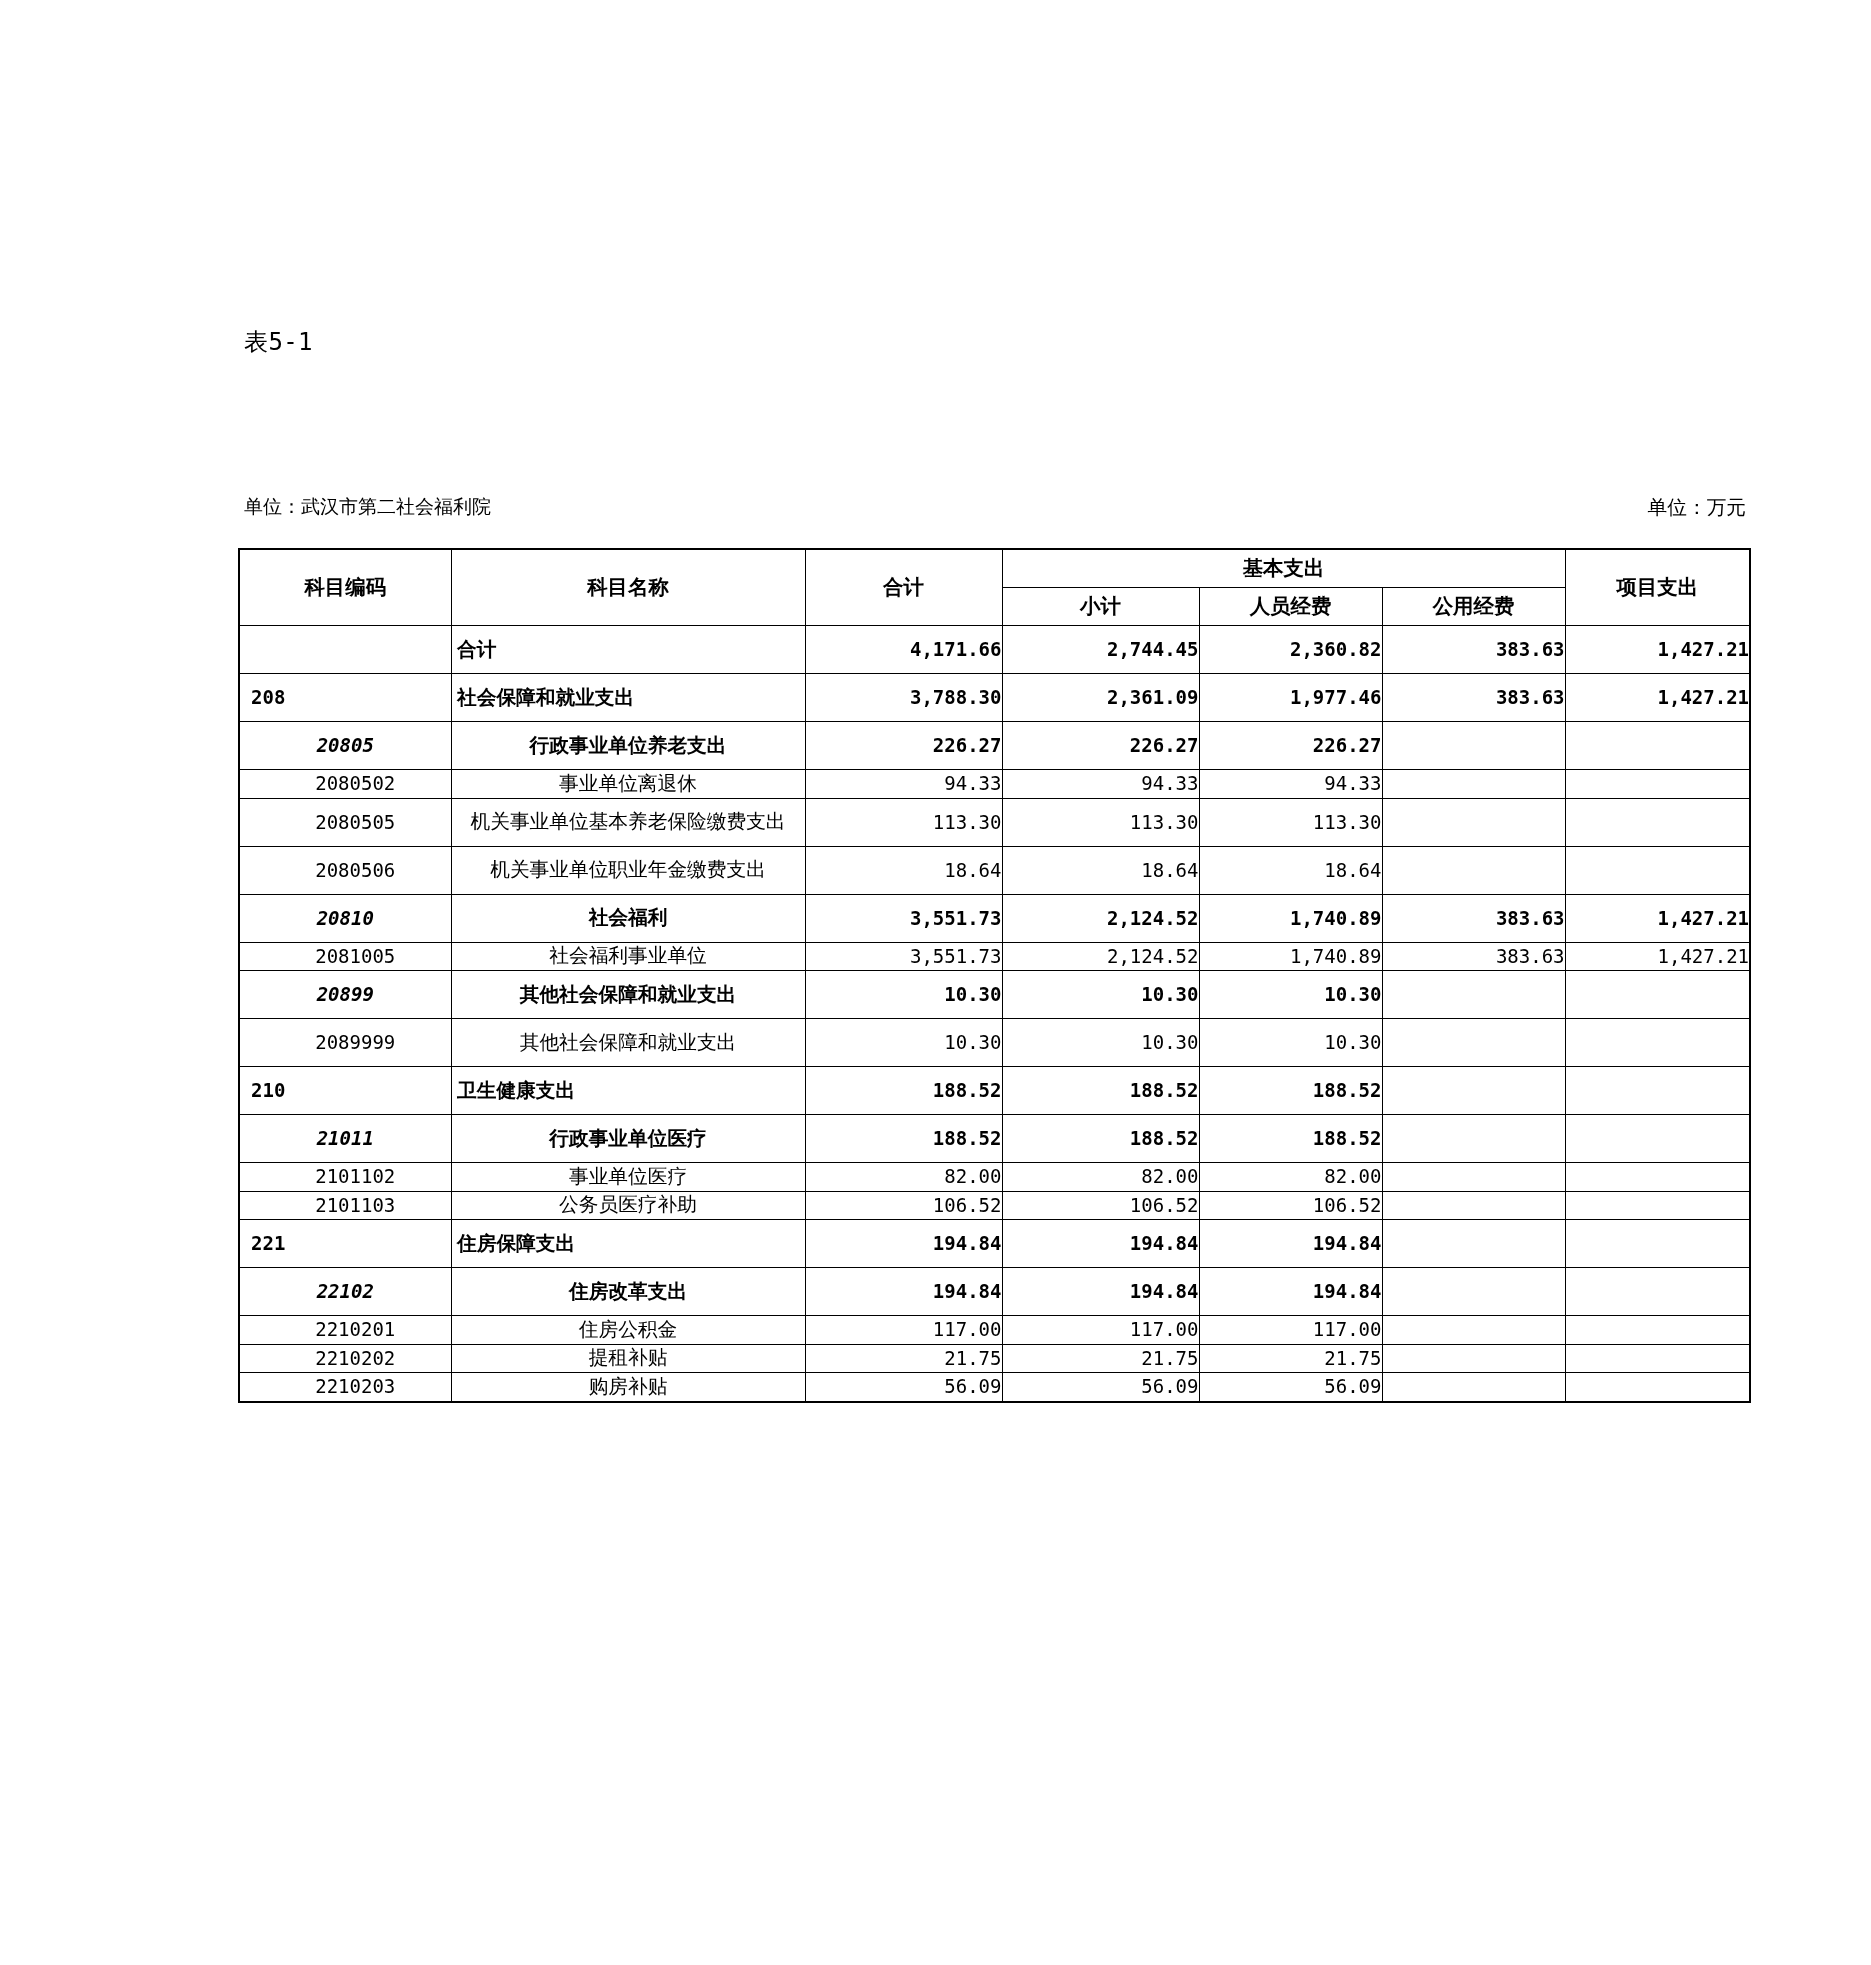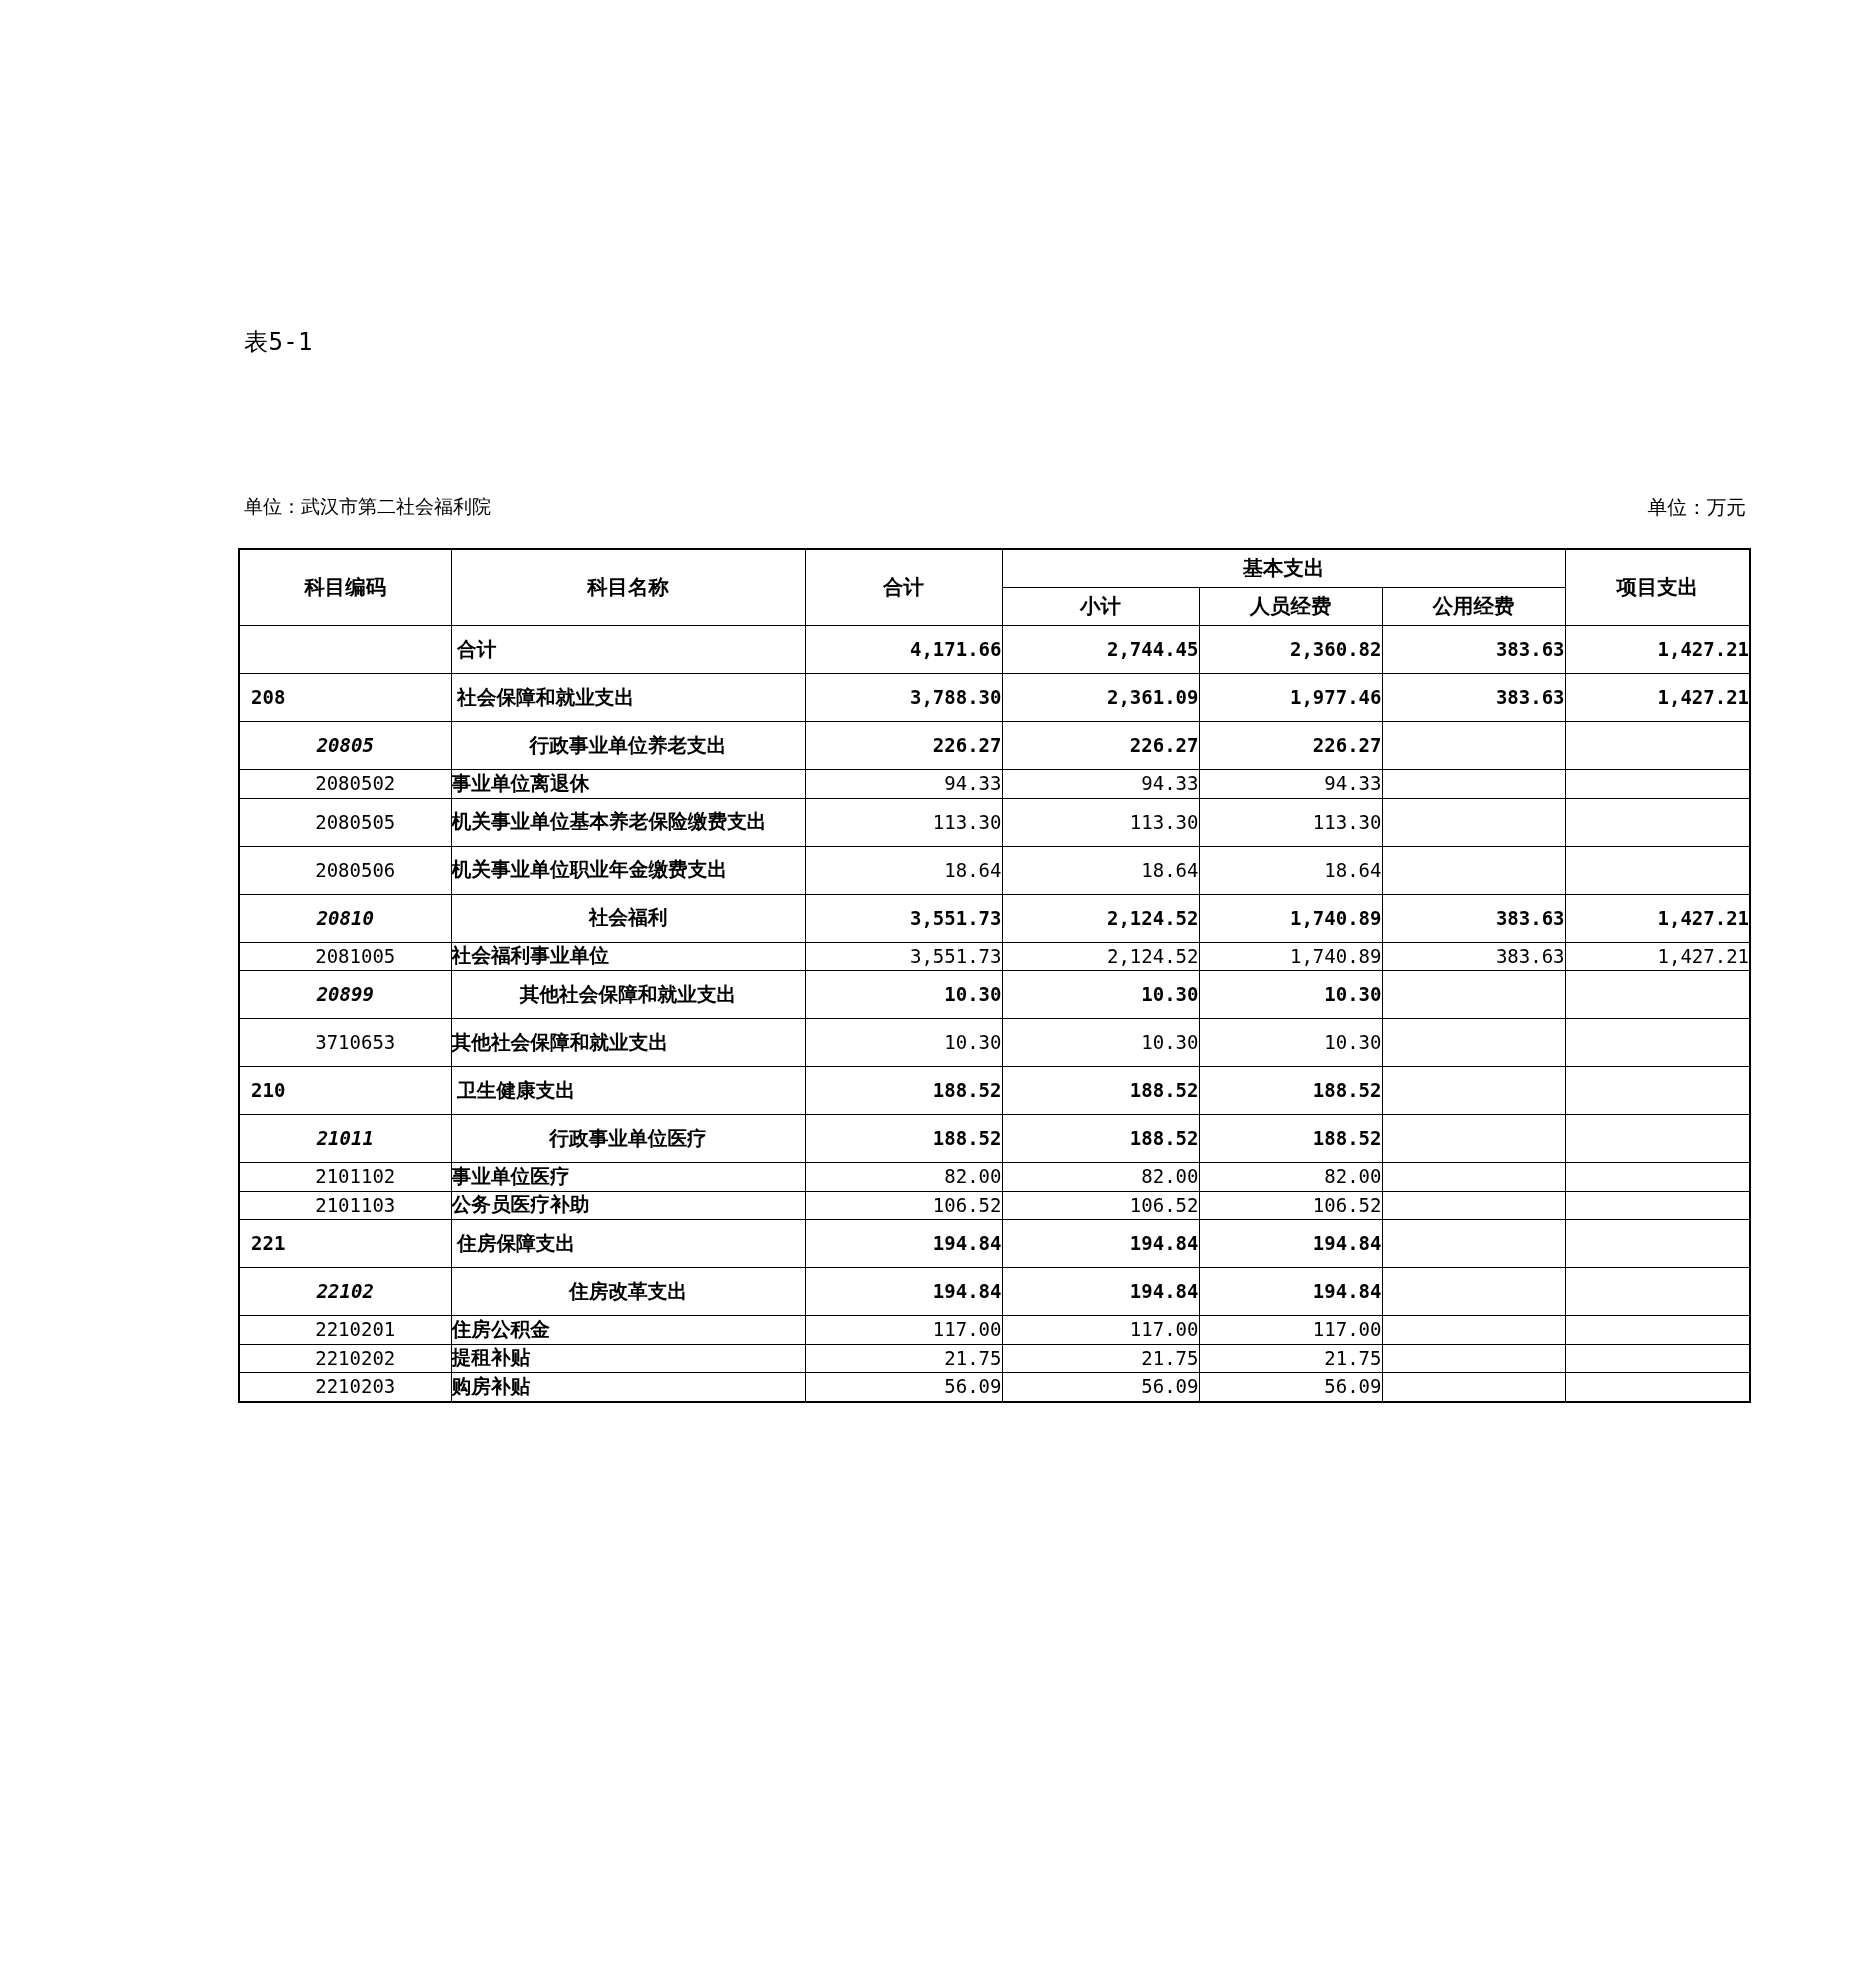--- a/index.html
+++ b/index.html
@@ -119,21 +119,21 @@
   td.code.lvl1 { text-align: center; font-weight: bold; font-style: italic; }
   td.code.lvl2 { text-align: center; font-weight: normal; padding-left: 20px; }
 
   td.name {
     font-family: "DejaVu Sans", "Liberation Sans", sans-serif;
     font-size: 19.7px;
     padding: 6.3px 4.7px;
   }
   td.name.lvl0 { font-weight: bold; text-align: left;   padding-left: 5.5px; }
   td.name.lvl1 { font-weight: bold; text-align: center; }
-  td.name.lvl2 { font-weight: bold; text-align: left; }
+  td.name.lvl2 { font-weight: normal; text-align: center; }
 
   td.num {
     text-align: right;
     font-family: "DejaVu Sans Mono", "Liberation Mono", monospace;
     font-size: 19px;
     padding: 6.3px 5.5px 6.3px 2.4px;
     white-space: nowrap;
   }
   td.num.bold { font-weight: bold; }
   td.num.empty { }
@@ -254,21 +254,21 @@
           <tr class="r-tall">
             <td class="code lvl1">20899</td>
             <td class="name lvl1">其他社会保障和就业支出</td>
             <td class="num bold">10.30</td>
             <td class="num bold">10.30</td>
             <td class="num bold">10.30</td>
             <td class="num bold empty"></td>
             <td class="num bold empty"></td>
           </tr>
           <tr class="r-tall">
-            <td class="code lvl2">3710653</td>
+            <td class="code lvl2">2089999</td>
             <td class="name lvl2">其他社会保障和就业支出</td>
             <td class="num">10.30</td>
             <td class="num">10.30</td>
             <td class="num">10.30</td>
             <td class="num empty"></td>
             <td class="num empty"></td>
           </tr>
           <tr class="r-tall">
             <td class="code lvl0">210</td>
             <td class="name lvl0">卫生健康支出</td>

